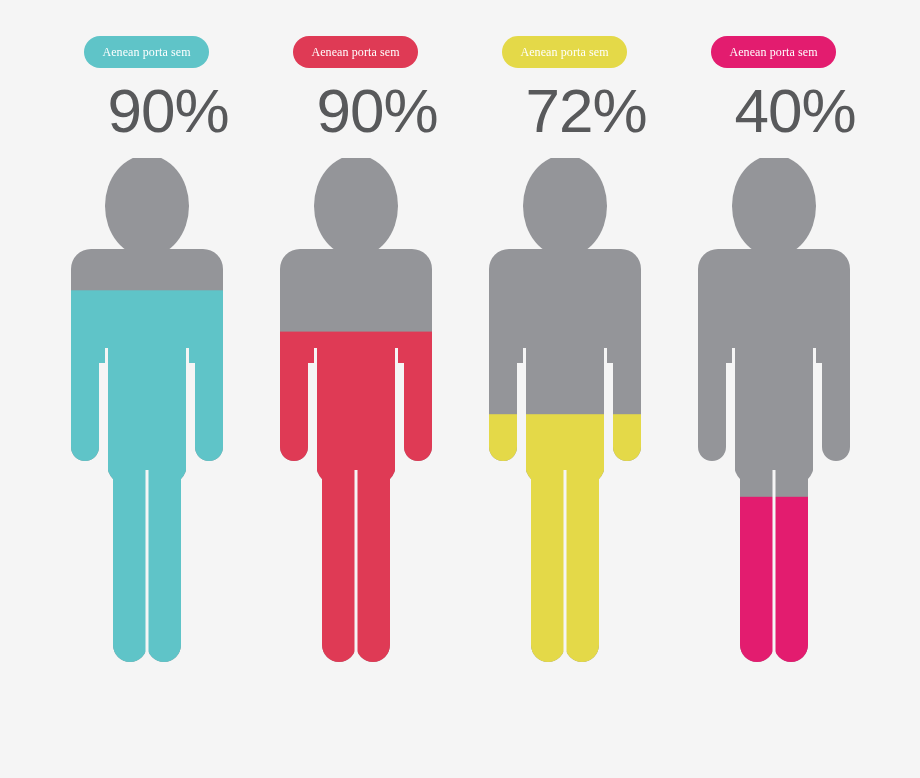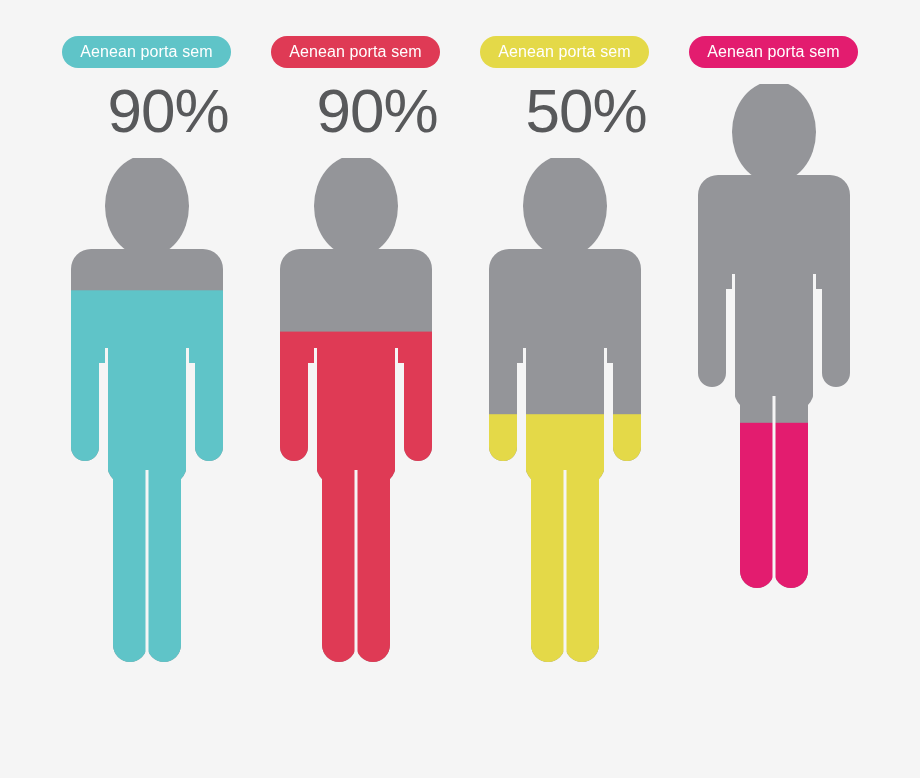--- a/index.html
+++ b/index.html
@@ -44,22 +44,22 @@
   .pill {
     margin-top: 36px;
     height: 32px;
     border-radius: 16px;
     display: flex;
     align-items: center;
     justify-content: center;
     padding: 0 18px;
     box-sizing: border-box;
     color: #ffffff;
-    font-size: 16px;
-    font-family: Liberation Sans, sans-serif;
+    font-size: 12px;
+    font-family: Liberation Serif, serif;
     letter-spacing: 0.1px;
     white-space: nowrap;
     user-select: none;
   }
   .pct {
     margin-top: 12px;
     font-size: 62px;
     line-height: 62px;
     color: #58595b;
     font-family: "Liberation Sans", sans-serif;
@@ -181,21 +181,21 @@
             <rect x="88.5" y="312" width="3" height="196" fill="#f5f5f5"></rect>
           </g>
         </svg>
       </div>
     </div>
 
     <div class="column col-2">
       <div class="pill" style="background: rgb(228, 217, 72); color: rgb(255, 255, 255);">
         <span>Aenean porta sem</span>
       </div>
-      <div class="pct" style="color: rgb(88, 89, 91);">50%</div>
+      <div class="pct" style="color: rgb(88, 89, 91);">72%</div>
       <div class="figure-wrap">
         <svg class="person" viewBox="0 0 180 520">
           <defs>
             <clipPath id="clipBody2">
               <path d="
                 M 14 111
                 a 20 20 0 0 1 20 -20
                 L 146 91
                 a 20 20 0 0 1 20 20
                 L 166 289
@@ -229,20 +229,21 @@
             <rect x="88.5" y="312" width="3" height="196" fill="#f5f5f5"></rect>
           </g>
         </svg>
       </div>
     </div>
 
     <div class="column col-3">
       <div class="pill" style="background: rgb(227, 28, 111); color: rgb(255, 255, 255);">
         <span>Aenean porta sem</span>
       </div>
+      <div class="pct" style="color: rgb(88, 89, 91);">40%</div>
       <div class="figure-wrap">
         <svg class="person" viewBox="0 0 180 520">
           <defs>
             <clipPath id="clipBody3">
               <path d="
                 M 14 111
                 a 20 20 0 0 1 20 -20
                 L 146 91
                 a 20 20 0 0 1 20 20
                 L 166 289

